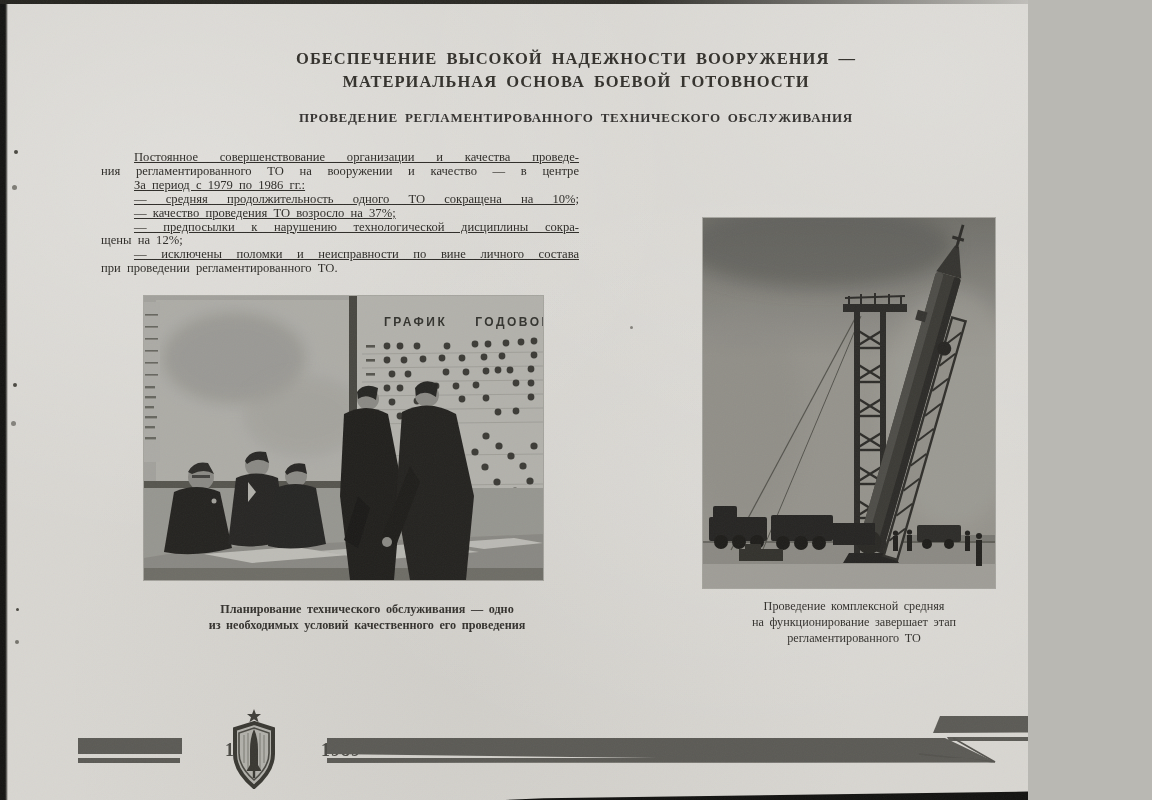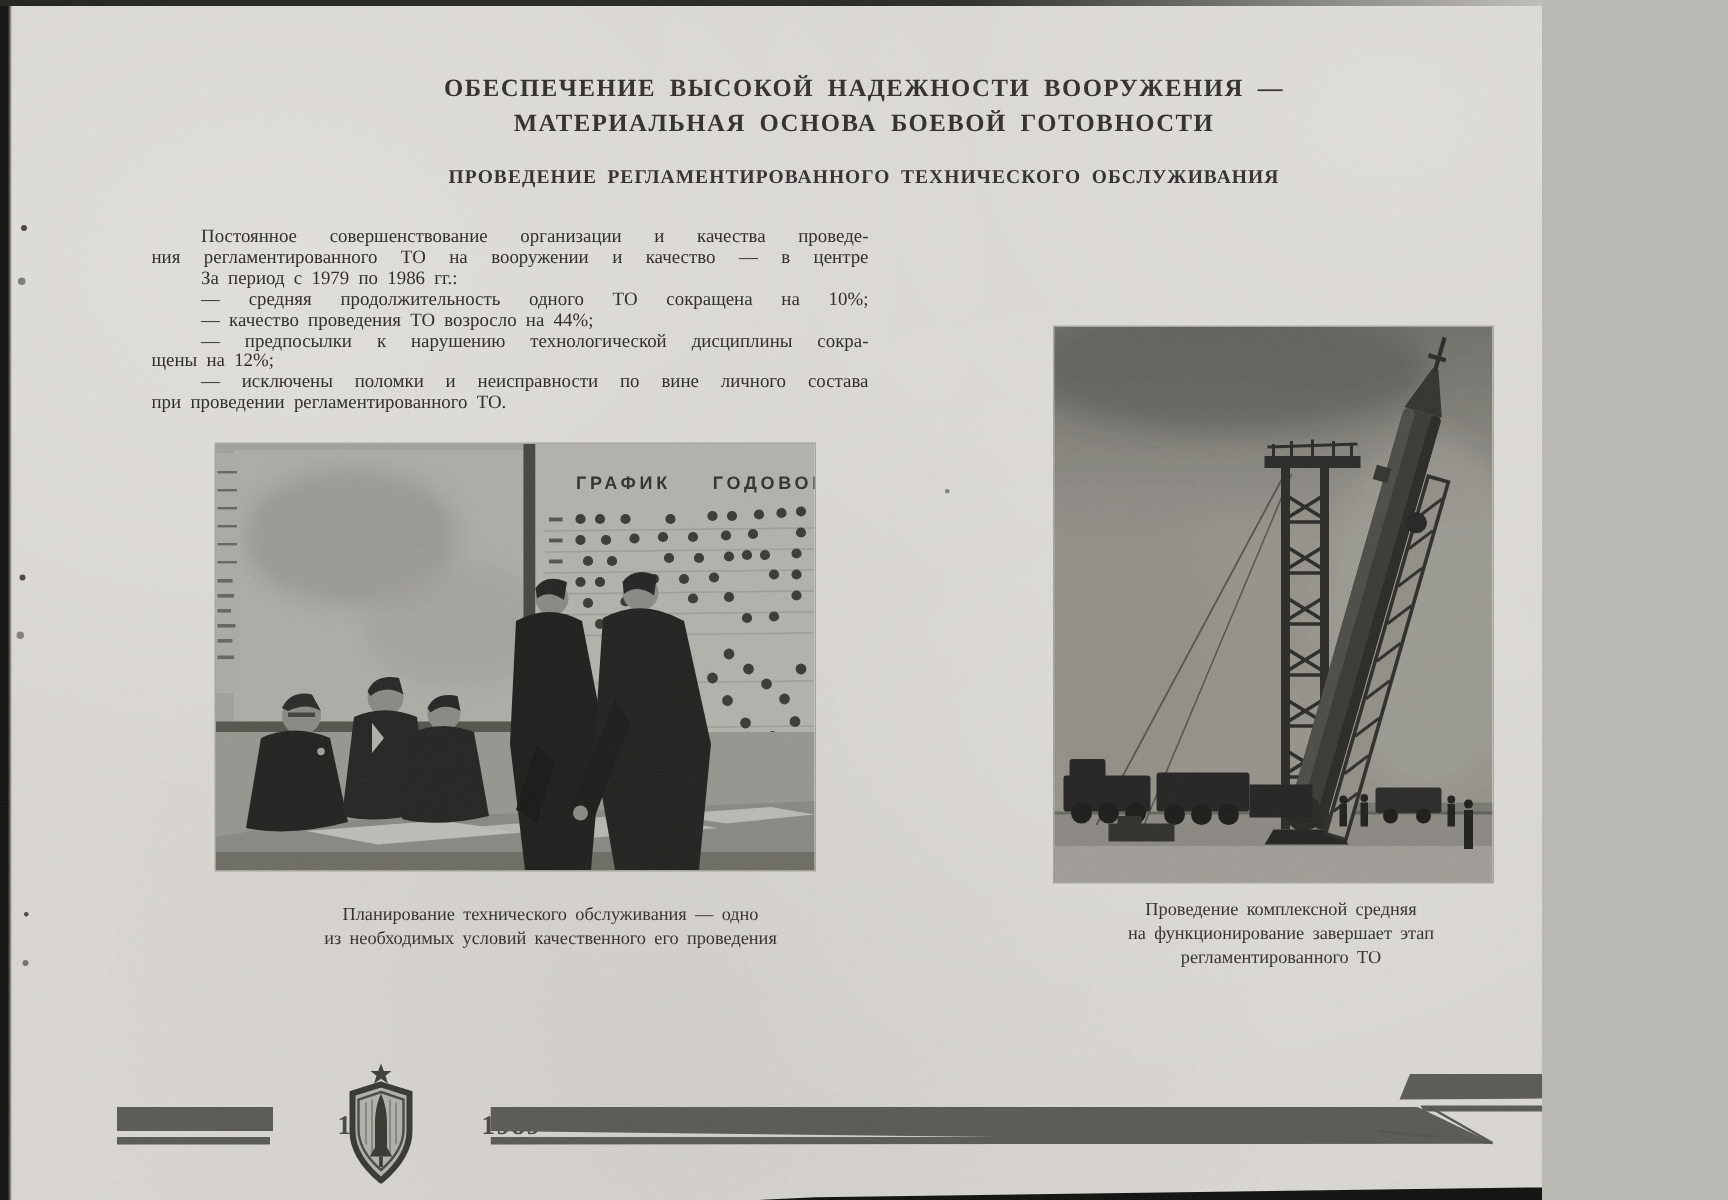--- a/index.html
+++ b/index.html
@@ -22,28 +22,28 @@
   
   .title{position:absolute;left:121px;width:910px;text-align:center;font-weight:bold;
          font-size:16.5px;letter-spacing:1px;word-spacing:4px;color:#33312c;}
   .subtitle{position:absolute;left:121px;top:110px;width:910px;text-align:center;font-weight:bold;
             font-size:13px;letter-spacing:.7px;word-spacing:3px;color:#343230;}
   
   .body-text{position:absolute;left:101px;top:151px;width:478px;font-size:12.6px;
              line-height:13.9px;word-spacing:3px;color:#2e2c28;}
   .ln{width:100%;white-space:nowrap;}
   .ln.jst{white-space:normal;text-align:justify;text-align-last:justify;}
-  .ln.ind{text-indent:33px;}
+  .ln.ind{text-indent:33px;text-decoration:underline;}
   
   .photo{position:absolute;box-shadow:0 0 0 1px rgba(70,68,60,.35);}
   .photo svg{display:block;}
   
   .caption{position:absolute;text-align:center;font-size:12.2px;line-height:16px;
            word-spacing:2.5px;color:#33312d;}
-  .cap-left{left:157px;top:601px;width:420px;}
+  .cap-left{left:157px;top:601px;width:420px;font-weight:bold;}
   .cap-right{left:723px;top:598px;width:262px;}
   
   .bar{position:absolute;background:#5b5a55;}
   .year{position:absolute;top:740px;font-weight:bold;font-size:18px;letter-spacing:1px;color:#4b4a45;margin-left:40px;}
   .banner-right{position:absolute;left:327px;top:706px;}
   .emblem{position:absolute;left:227px;top:709px;}
 </style>
 </head>
 <body>
 
@@ -51,21 +51,21 @@
 
   <div class="title" style="top:49px;">ОБЕСПЕЧЕНИЕ ВЫСОКОЙ НАДЕЖНОСТИ ВООРУЖЕНИЯ —</div>
   <div class="title" style="top:72px;">МАТЕРИАЛЬНАЯ ОСНОВА БОЕВОЙ ГОТОВНОСТИ</div>
   <div class="subtitle">ПРОВЕДЕНИЕ РЕГЛАМЕНТИРОВАННОГО ТЕХНИЧЕСКОГО ОБСЛУЖИВАНИЯ</div>
 
   <div class="body-text">
     <div class="ln ind jst">Постоянное совершенствование организации и качества проведе-</div>
     <div class="ln jst">ния регламентированного ТО на вооружении и качество — в центре</div>
     <div class="ln ind">За период с 1979 по 1986 гг.:</div>
     <div class="ln ind jst">— средняя продолжительность одного ТО сокращена на 10%;</div>
-    <div class="ln ind">— качество проведения ТО возросло на 44%;</div>
+    <div class="ln ind">— качество проведения ТО возросло на 37%;</div>
     <div class="ln ind jst">— предпосылки к нарушению технологической дисциплины сокра-</div>
     <div class="ln">щены на 12%;</div>
     <div class="ln ind jst">— исключены поломки и неисправности по вине личного состава</div>
     <div class="ln">при проведении регламентированного ТО.</div>
   </div>
 
   <figure class="photo" style="left:144px;top:296px;width:399px;height:284px;margin:0;">
     <svg width="399" height="284" viewBox="0 0 399 284">
       <defs>
         <filter id="b1" x="-30%" y="-30%" width="160%" height="160%">

